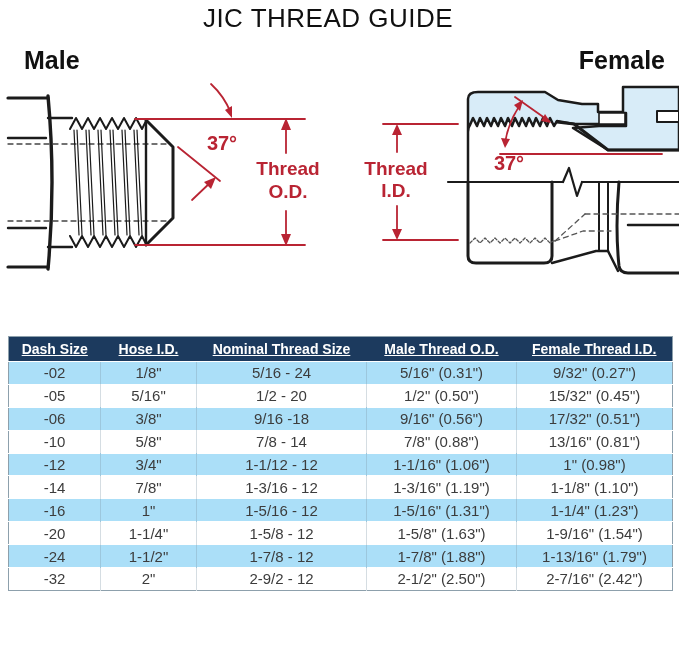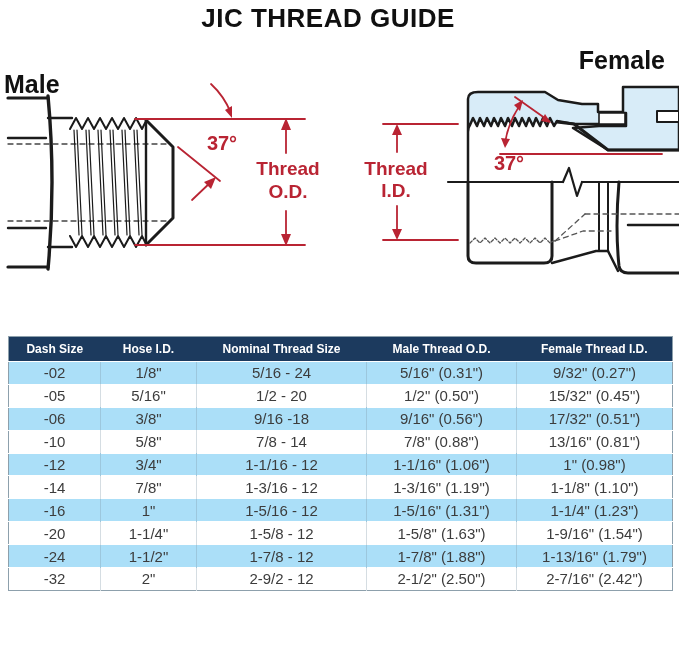--- a/index.html
+++ b/index.html
@@ -5,32 +5,32 @@
   html,body{margin:0;padding:0;}
   body{
     width:679px;height:664px;position:relative;overflow:hidden;
     background:#ffffff;
     font-family:"Liberation Sans", sans-serif;
     --red:#b92433;--hdr-bg:#1c3a5e;--hdr-tx:#ffffff;--alt:#abdff8;--rowtx:#3c3c3c;
     --fill:#d8ecf8;--ink:#1b1b1b;
   }
   .title{
     position:absolute;top:3px;left:0;width:656px;text-align:center;
-    font-size:26px;font-weight:bold;color:#101010;letter-spacing:.5px;
+    font-size:26px;font-weight:normal;color:#101010;letter-spacing:.5px;
   }
   .side-label{position:absolute;top:46px;font-size:25px;font-weight:bold;color:#111;}
-  .male-label{left:4px;margin-top:24px;}
+  .male-label{left:24px;}
   .female-label{right:14px;text-align:right;}
   svg{position:absolute;}
   svg text{font-family:"Liberation Sans", sans-serif;fill:var(--red);font-weight:600;}
   .tblwrap{position:absolute;left:8px;top:336px;width:664px;}
   table{border-collapse:collapse;width:664px;table-layout:fixed;border:1px solid #8da0ac;}
   thead th{
-    background:var(--hdr-bg);color:var(--hdr-tx);font-weight:bold;font-size:12px;
-    height:24px;padding:0;text-align:center;
+    background:var(--hdr-bg);color:var(--hdr-tx);font-weight:bold;font-size:14px;
+    height:24px;padding:0;text-align:center;text-decoration:underline;
   }
   tbody td{
     font-size:15px;color:var(--rowtx);text-align:center;height:21.9px;padding:0;
     border-top:1.5px solid #ffffff;border-left:1px solid rgba(125,150,165,.32);
     background:#ffffff;
   }
   tbody td:first-child{border-left:none;}
   tbody tr:nth-child(odd) td{background:var(--alt);}
 </style>
 </head>
@@ -200,21 +200,21 @@
         <tr>
           <td>-10</td>
           <td>5/8"</td>
           <td>7/8 - 14</td>
           <td>7/8" (0.88")</td>
           <td>13/16" (0.81")</td>
         </tr>
         <tr>
           <td>-12</td>
           <td>3/4"</td>
-          <td>1-1/16 - 12</td>
+          <td>1-1/12 - 12</td>
           <td>1-1/16" (1.06")</td>
           <td>1" (0.98")</td>
         </tr>
         <tr>
           <td>-14</td>
           <td>7/8"</td>
           <td>1-3/16 - 12</td>
           <td>1-3/16" (1.19")</td>
           <td>1-1/8" (1.10")</td>
         </tr>

